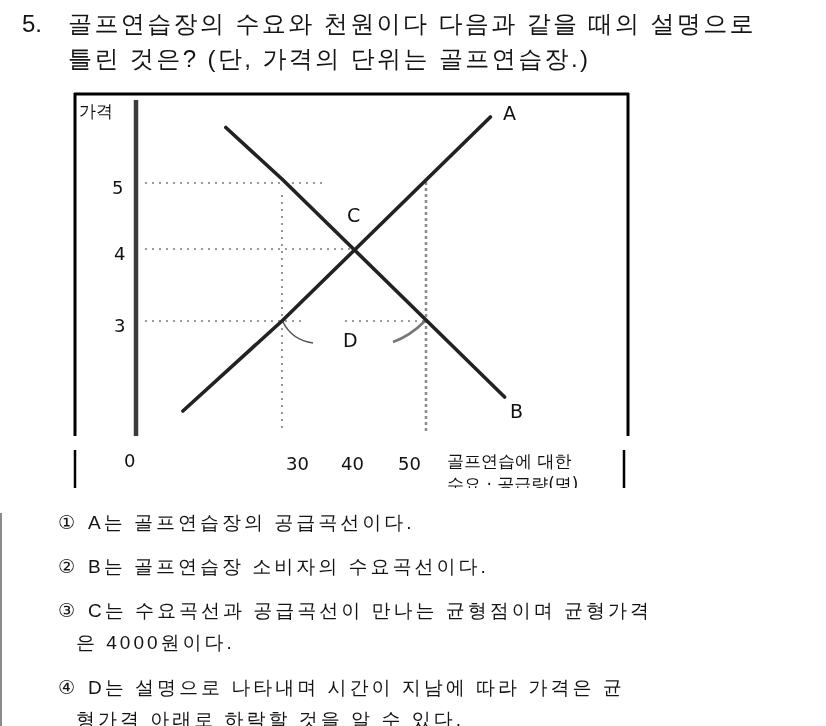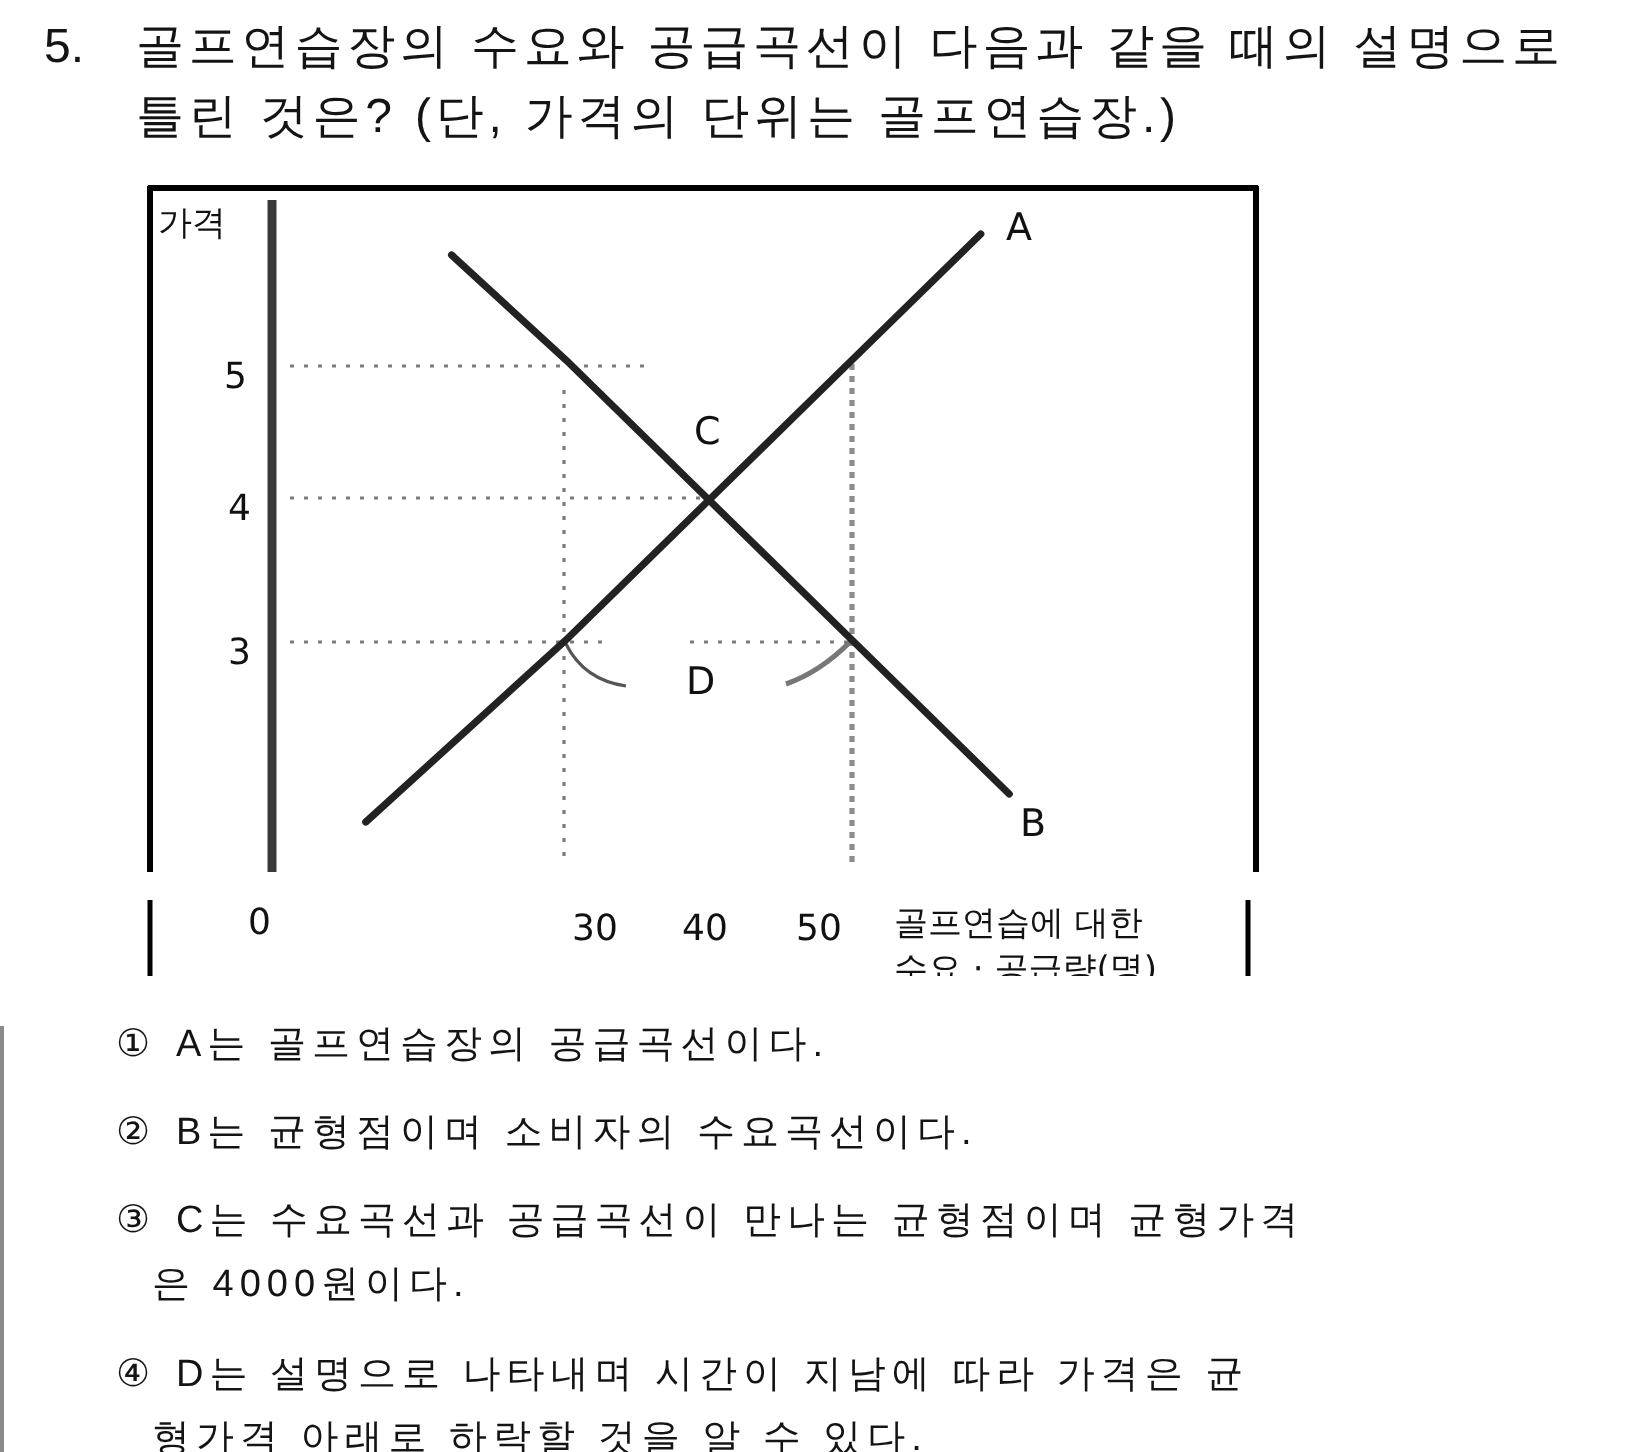--- a/index.html
+++ b/index.html
@@ -50,21 +50,21 @@
       position: absolute;
       left: 0; top: 513px;
       width: 2px; height: 213px;
       background: #8a8a8a;
     }
   </style>
 </head>
 <body>
 
 <div class="q-line q-line1">
-  <span class="q-number">5.</span><span>골프연습장의 수요와 공급곡선이 다음과 같을 때의 설명으로</span>
+  <span class="q-number">5.</span><span>골프연습장의 수요와 천원이다 다음과 같을 때의 설명으로</span>
 </div>
 <div class="q-line q-line2">틀린 것은? (단, 가격의 단위는 골프연습장.)</div>
 
 <svg id="figure" viewBox="0 0 826 500" xmlns="http://www.w3.org/2000/svg">
   <defs>
     <clipPath id="clip-bottom">
         <rect x="0" y="0" width="826" height="488"></rect>
       </clipPath>
   </defs>
 
@@ -113,21 +113,21 @@
   <text class="curve-label" x="503" y="120">A</text>
   <text class="curve-label" x="510" y="418">B</text>
   <text class="curve-label" x="347" y="222">C</text>
   <text class="curve-label" x="343" y="347">D</text>
 </svg>
 
 <div class="opt" style="top:510px">
   <span class="opt-marker">①</span><span>A는 골프연습장의 공급곡선이다.</span>
 </div>
 <div class="opt" style="top:554px">
-  <span class="opt-marker">②</span><span>B는 균형점이며 소비자의 수요곡선이다.</span>
+  <span class="opt-marker">②</span><span>B는 골프연습장 소비자의 수요곡선이다.</span>
 </div>
 <div class="opt" style="top:598px">
   <span class="opt-marker">③</span><span>C는 수요곡선과 공급곡선이 만나는 균형점이며 균형가격</span>
 </div>
 <div class="opt opt-cont" style="top:630px">은 4000원이다.</div>
 <div class="opt" style="top:675px">
   <span class="opt-marker">④</span><span>D는 설명으로 나타내며 시간이 지남에 따라 가격은 균</span>
 </div>
 <div class="opt opt-cont" style="top:707px">형가격 아래로 하락할 것을 알 수 있다.</div>
 

